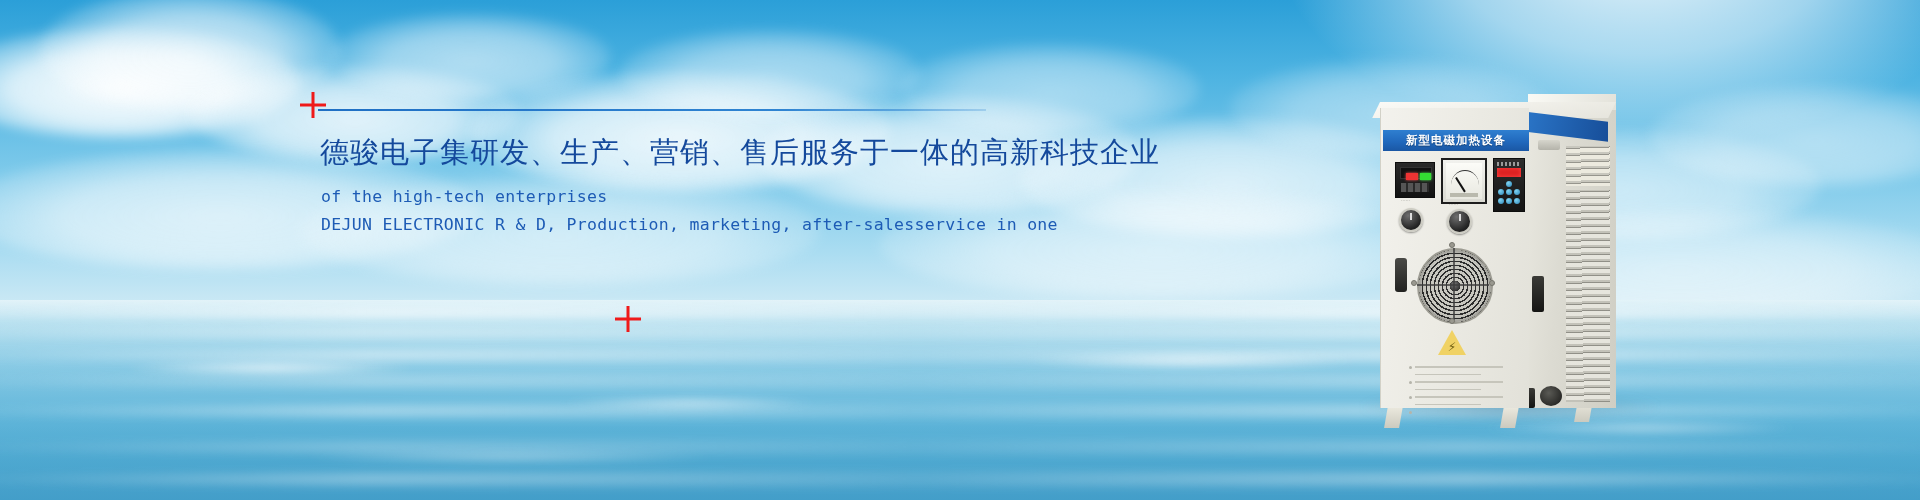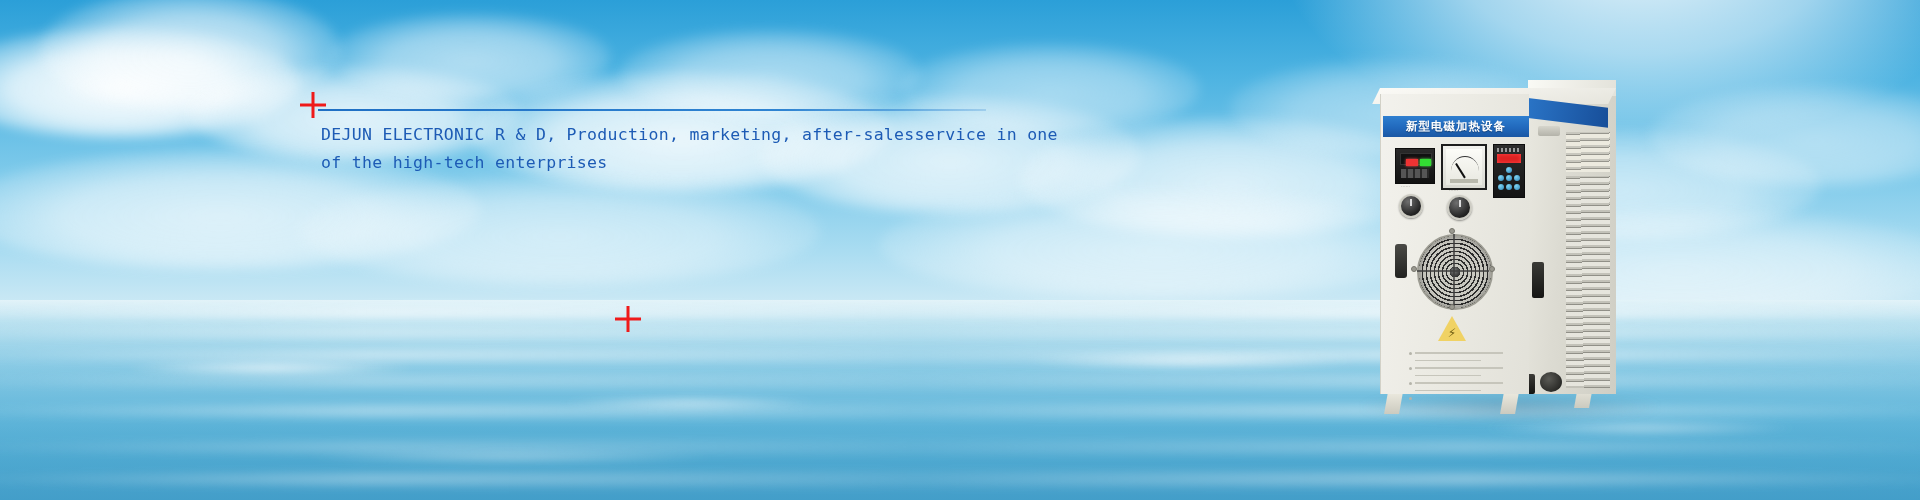--- a/index.html
+++ b/index.html
@@ -70,21 +70,21 @@
     margin:10px 0 0 3px;white-space:nowrap;
   }
   
   .plus{position:absolute;}
   .plus::before,.plus::after{content:"";position:absolute;background:#ef1a1a;}
   .plus::before{left:50%;top:0;width:3px;height:100%;transform:translateX(-50%);}
   .plus::after{top:50%;left:0;height:3px;width:100%;transform:translateY(-50%);}
   .plus-a{left:300px;top:92px;width:26px;height:26px;}
   .plus-b{left:615px;top:306px;width:26px;height:26px;}
   
-  .machine{position:absolute;left:1380px;top:80px;width:245px;height:330px;}
+  .machine{position:absolute;left:1380px;top:94px;width:245px;height:330px;}
   .m-shadow{
     position:absolute;left:1360px;top:392px;width:300px;height:30px;
     background:radial-gradient(ellipse at 50% 50%, rgba(60,110,140,.38), rgba(60,110,140,0) 72%);
     filter:blur(5px);
   }
   .m-front{
     position:absolute;left:0;top:14px;width:148px;height:300px;
     background:linear-gradient(100deg,#f3f2ed 0%, #ecebe4 45%, #e2e1d9 100%);
     border-left:1px solid #d2d1c7;
   }
@@ -248,24 +248,25 @@
 
   <div class="plus plus-a"></div>
   <div class="plus plus-b"></div>
 
   <div class="copy">
 
 
 
     <div class="rule"></div>
 
+    <div class="cn-desc">德骏电子集研发、生产、营销、售后服务于一体的高新科技企业</div>
 
     <div class="en-desc">
+      <div>of the high-tech enterprises</div>
       <div>DEJUN ELECTRONIC R &amp; D, Production, marketing, after-salesservice in one</div>
-      <div>of the high-tech enterprises</div>
     </div>
 
   </div>
 
   <div class="m-shadow"></div>
   <div class="machine">
 
     <div class="leg leg-a"></div>
     <div class="leg leg-b"></div>
     <div class="leg leg-c"></div>

